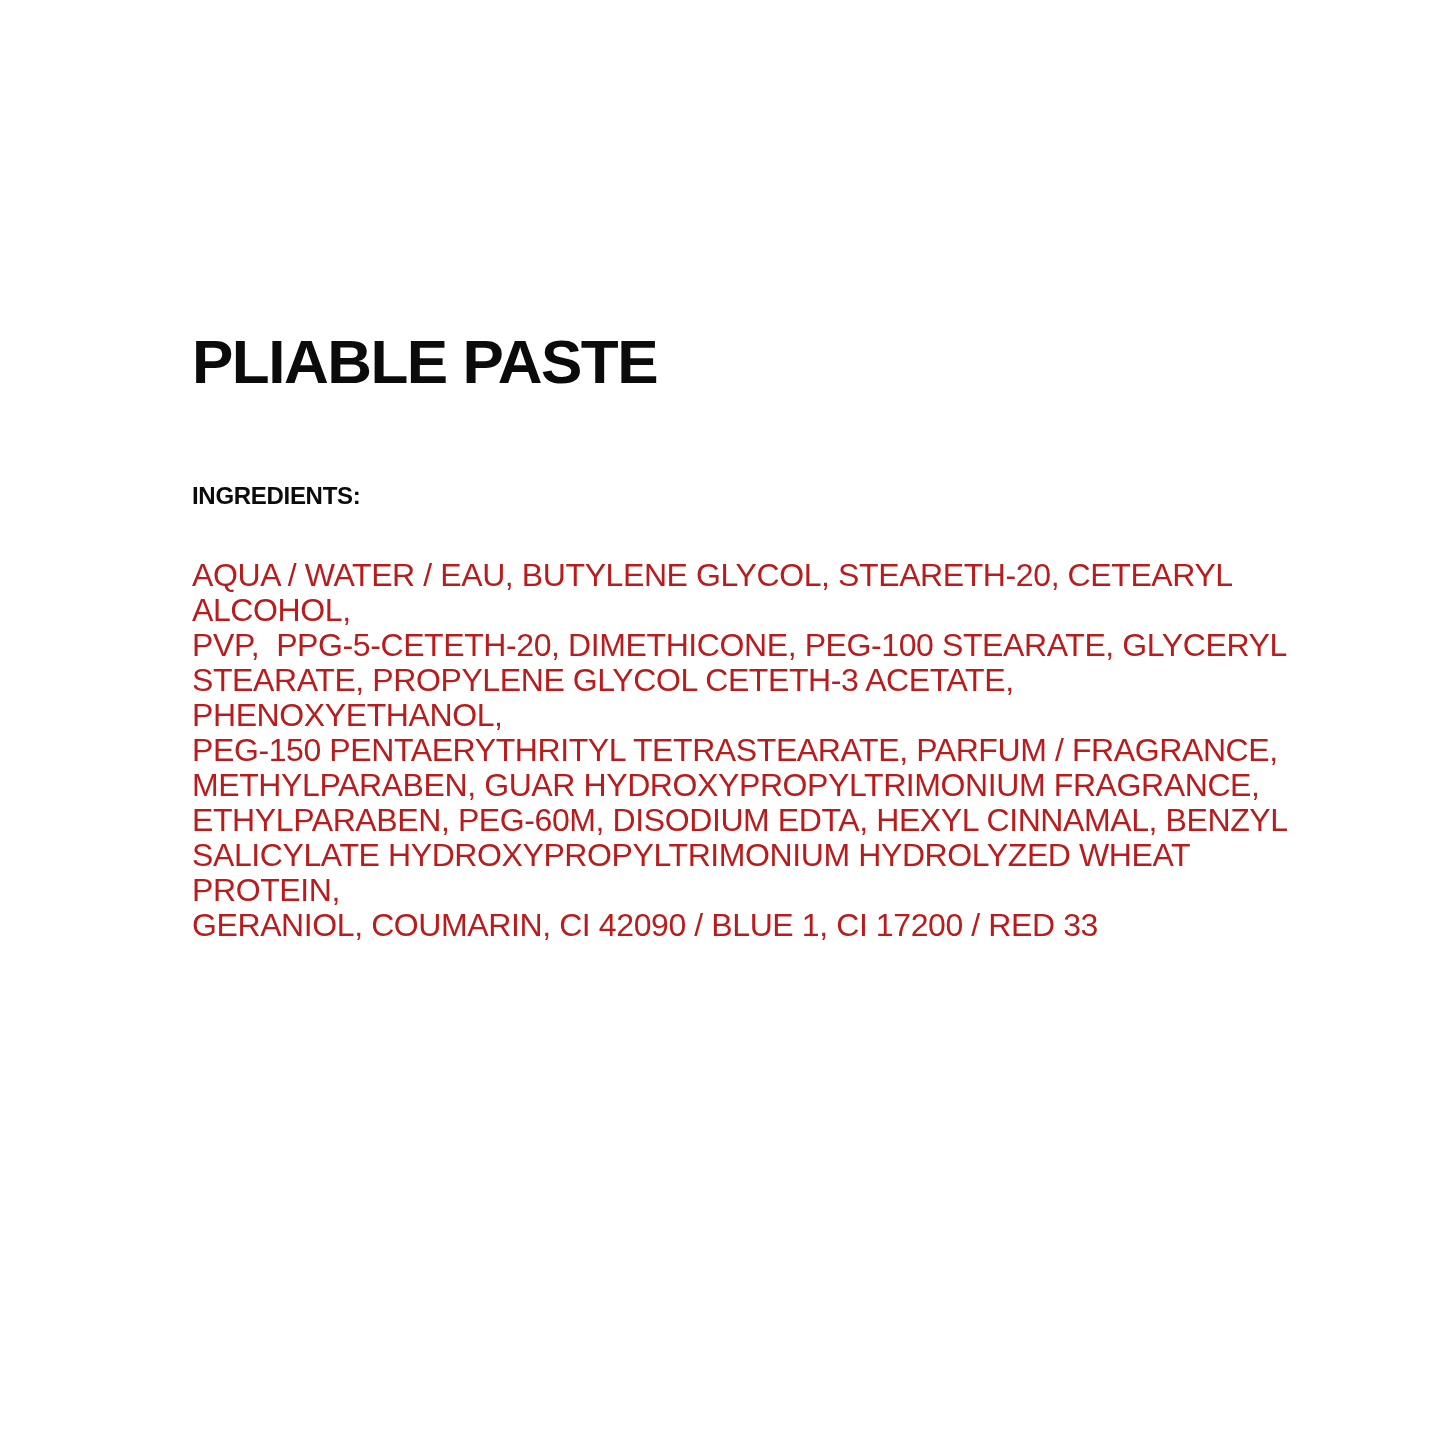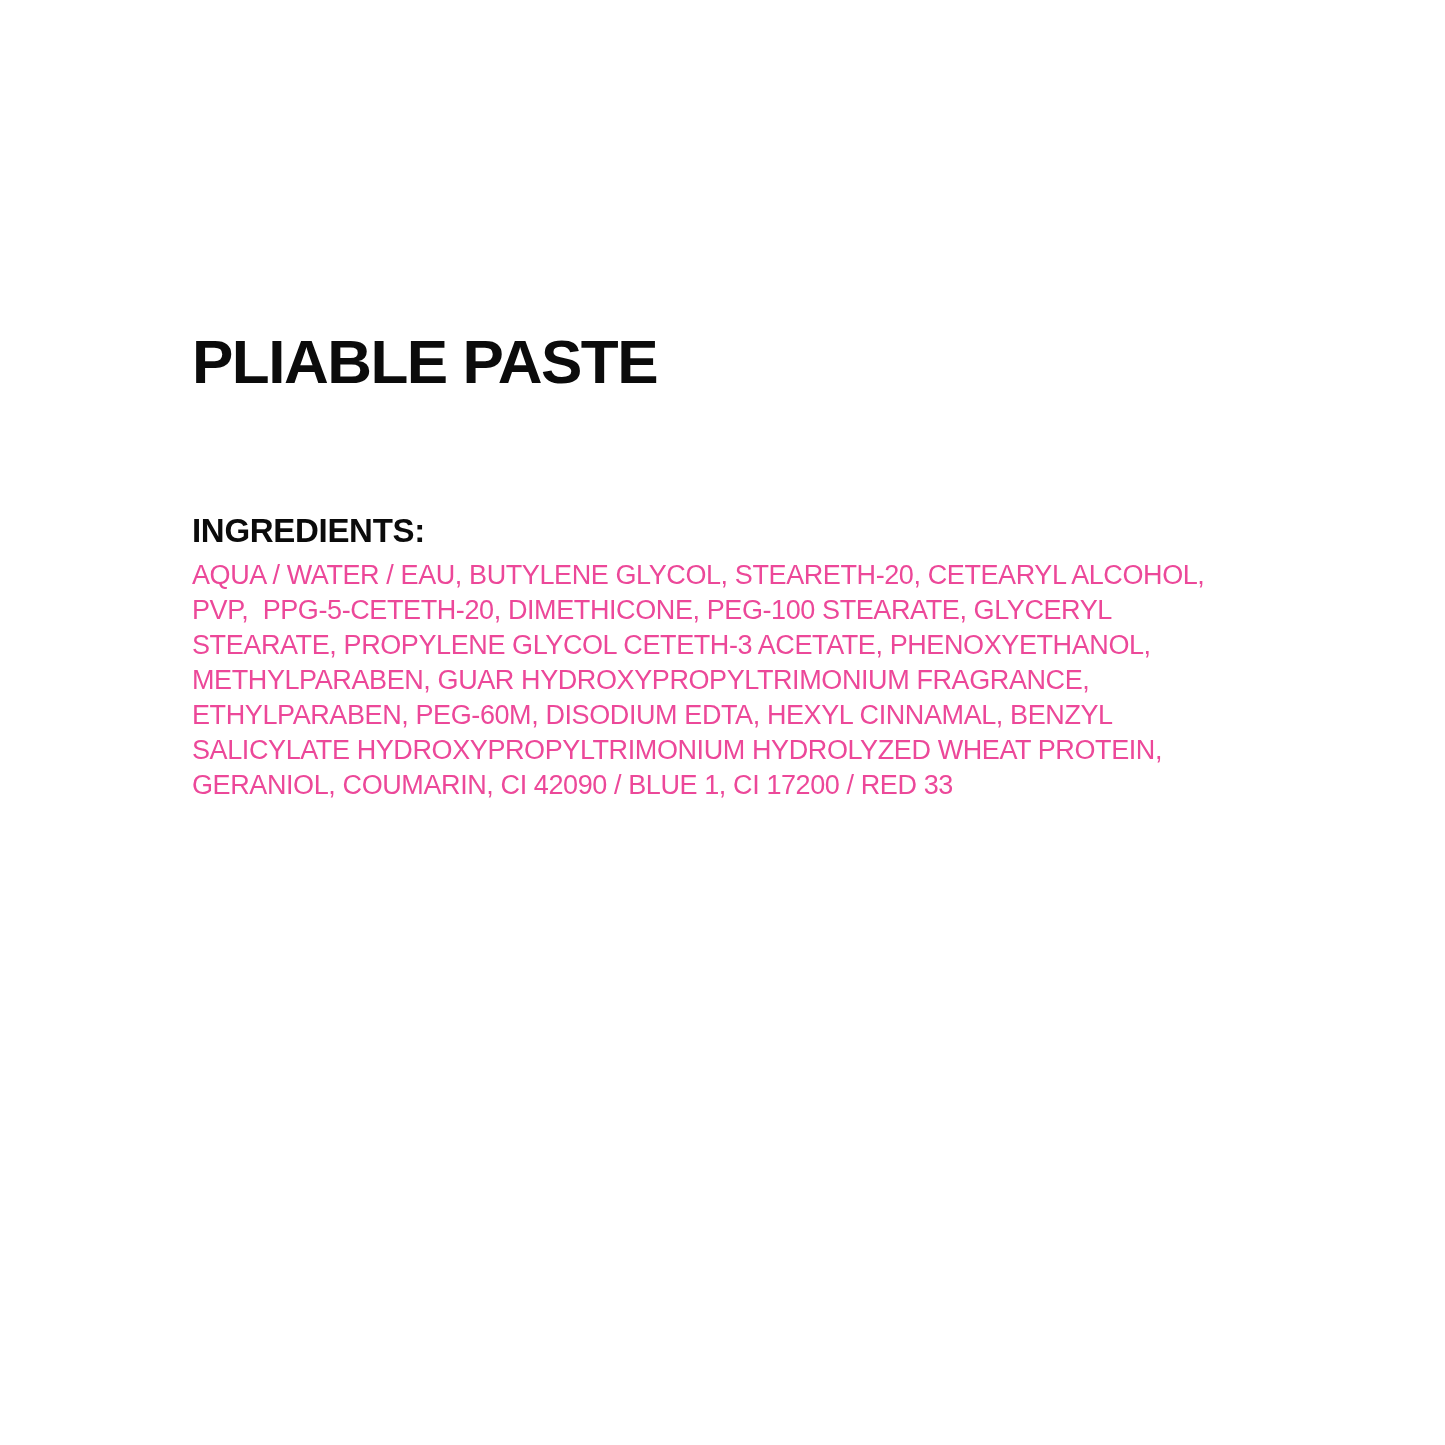--- a/index.html
+++ b/index.html
@@ -23,55 +23,56 @@
     font-size: 62px;
     font-weight: 700;
     letter-spacing: -1.5px;
     line-height: 1;
     white-space: nowrap;
     color: #0b0b0b;
   }
   .ingredients-heading {
     position: absolute;
     left: 192px;
-    top: 487px;
-    font-size: 33px;
+    top: 464px;
+    font-size: 24px;
     font-weight: 700;
     letter-spacing: -0.3px;
     line-height: 1;
     white-space: nowrap;
     color: #0b0b0b;
   }
   .ingredients-text {
     position: absolute;
     left: 192px;
     top: 558px;
     width: 1100px;
-    font-size: 27px;
+    font-size: 32px;
     font-weight: 400;
     letter-spacing: -0.4px;
     line-height: 35px;
-    color: #ec4899;
+    color: #b91c1c;
   }
   .ingredients-line {
     white-space: pre-wrap;
   }
 </style>
 </head>
 <body>
 
 <div class="page">
 
   <h1 class="product-title">PLIABLE PASTE</h1>
 
   <h2 class="ingredients-heading">INGREDIENTS:</h2>
 
   <div class="ingredients-text">
     <div class="ingredients-line">AQUA / WATER / EAU, BUTYLENE GLYCOL, STEARETH-20, CETEARYL ALCOHOL,</div>
     <div class="ingredients-line">PVP,  PPG-5-CETETH-20, DIMETHICONE, PEG-100 STEARATE, GLYCERYL</div>
     <div class="ingredients-line">STEARATE, PROPYLENE GLYCOL CETETH-3 ACETATE, PHENOXYETHANOL,</div>
+    <div class="ingredients-line">PEG-150 PENTAERYTHRITYL TETRASTEARATE, PARFUM / FRAGRANCE,</div>
     <div class="ingredients-line">METHYLPARABEN, GUAR HYDROXYPROPYLTRIMONIUM FRAGRANCE,</div>
     <div class="ingredients-line">ETHYLPARABEN, PEG-60M, DISODIUM EDTA, HEXYL CINNAMAL, BENZYL</div>
     <div class="ingredients-line">SALICYLATE HYDROXYPROPYLTRIMONIUM HYDROLYZED WHEAT PROTEIN,</div>
     <div class="ingredients-line">GERANIOL, COUMARIN, CI 42090 / BLUE 1, CI 17200 / RED 33</div>
   </div>
 
 </div>
 
 </body></html>

